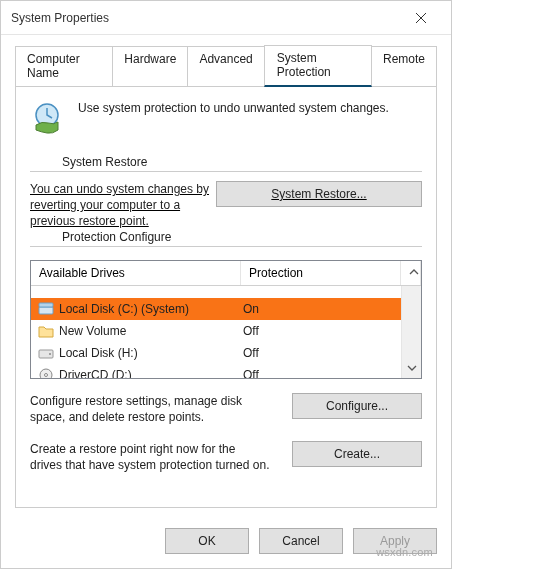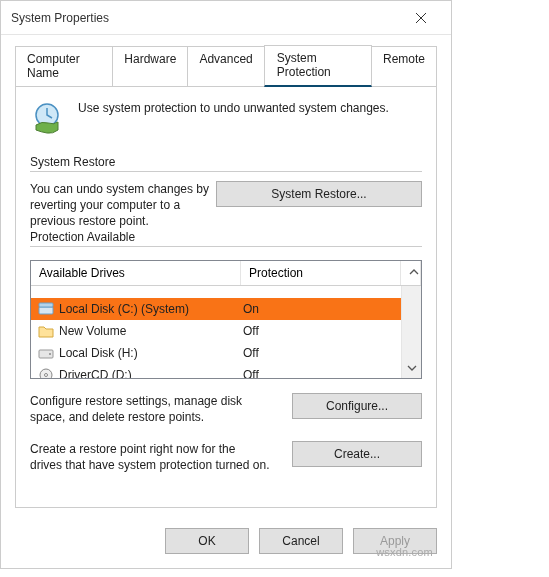--- a/index.html
+++ b/index.html
@@ -98,26 +98,28 @@
     .group .rule {
       position: absolute;
       left: 0; right: 0; top: 8px;
       border-top: 1px solid #ccc;
       z-index: 0;
     }
     .group .group-label {
       position: relative;
       top: -18px;
       z-index: 1;
+      margin-left: 32px;
     }
     .restore-row {
       display: flex;
       align-items: flex-start;
       gap: 2px;
       margin-top: -6px;
+      text-decoration: underline;
     }
     .restore-text {
       flex: 1;
       font-size: 12px;
       color: #222;
       line-height: 1.35;
     }
     .btn {
       min-width: 140px;
       height: 26px;
@@ -255,21 +257,21 @@
       <div class="rule"></div>
       <span class="group-label">System Restore</span>
       <div class="restore-row">
         <div class="restore-text">You can undo system changes by reverting your computer to a previous restore point.</div>
         <button class="btn btn-wide">System Restore...</button>
       </div>
     </div>
 
     <div class="group">
       <div class="rule"></div>
-      <span class="group-label">Protection Available</span>
+      <span class="group-label">Protection Configure</span>
 
       <div class="drive-table">
         <div class="drive-header">
           <div class="col col-drive">Available Drives</div>
           <div class="col col-prot">Protection</div>
           <div class="col col-scroll">
             <svg width="10" height="10" viewBox="0 0 10 10">
                 <path d="M1 7 L5 3 L9 7" stroke="#555" stroke-width="1.3" fill="none"></path>
               </svg>
           </div>

